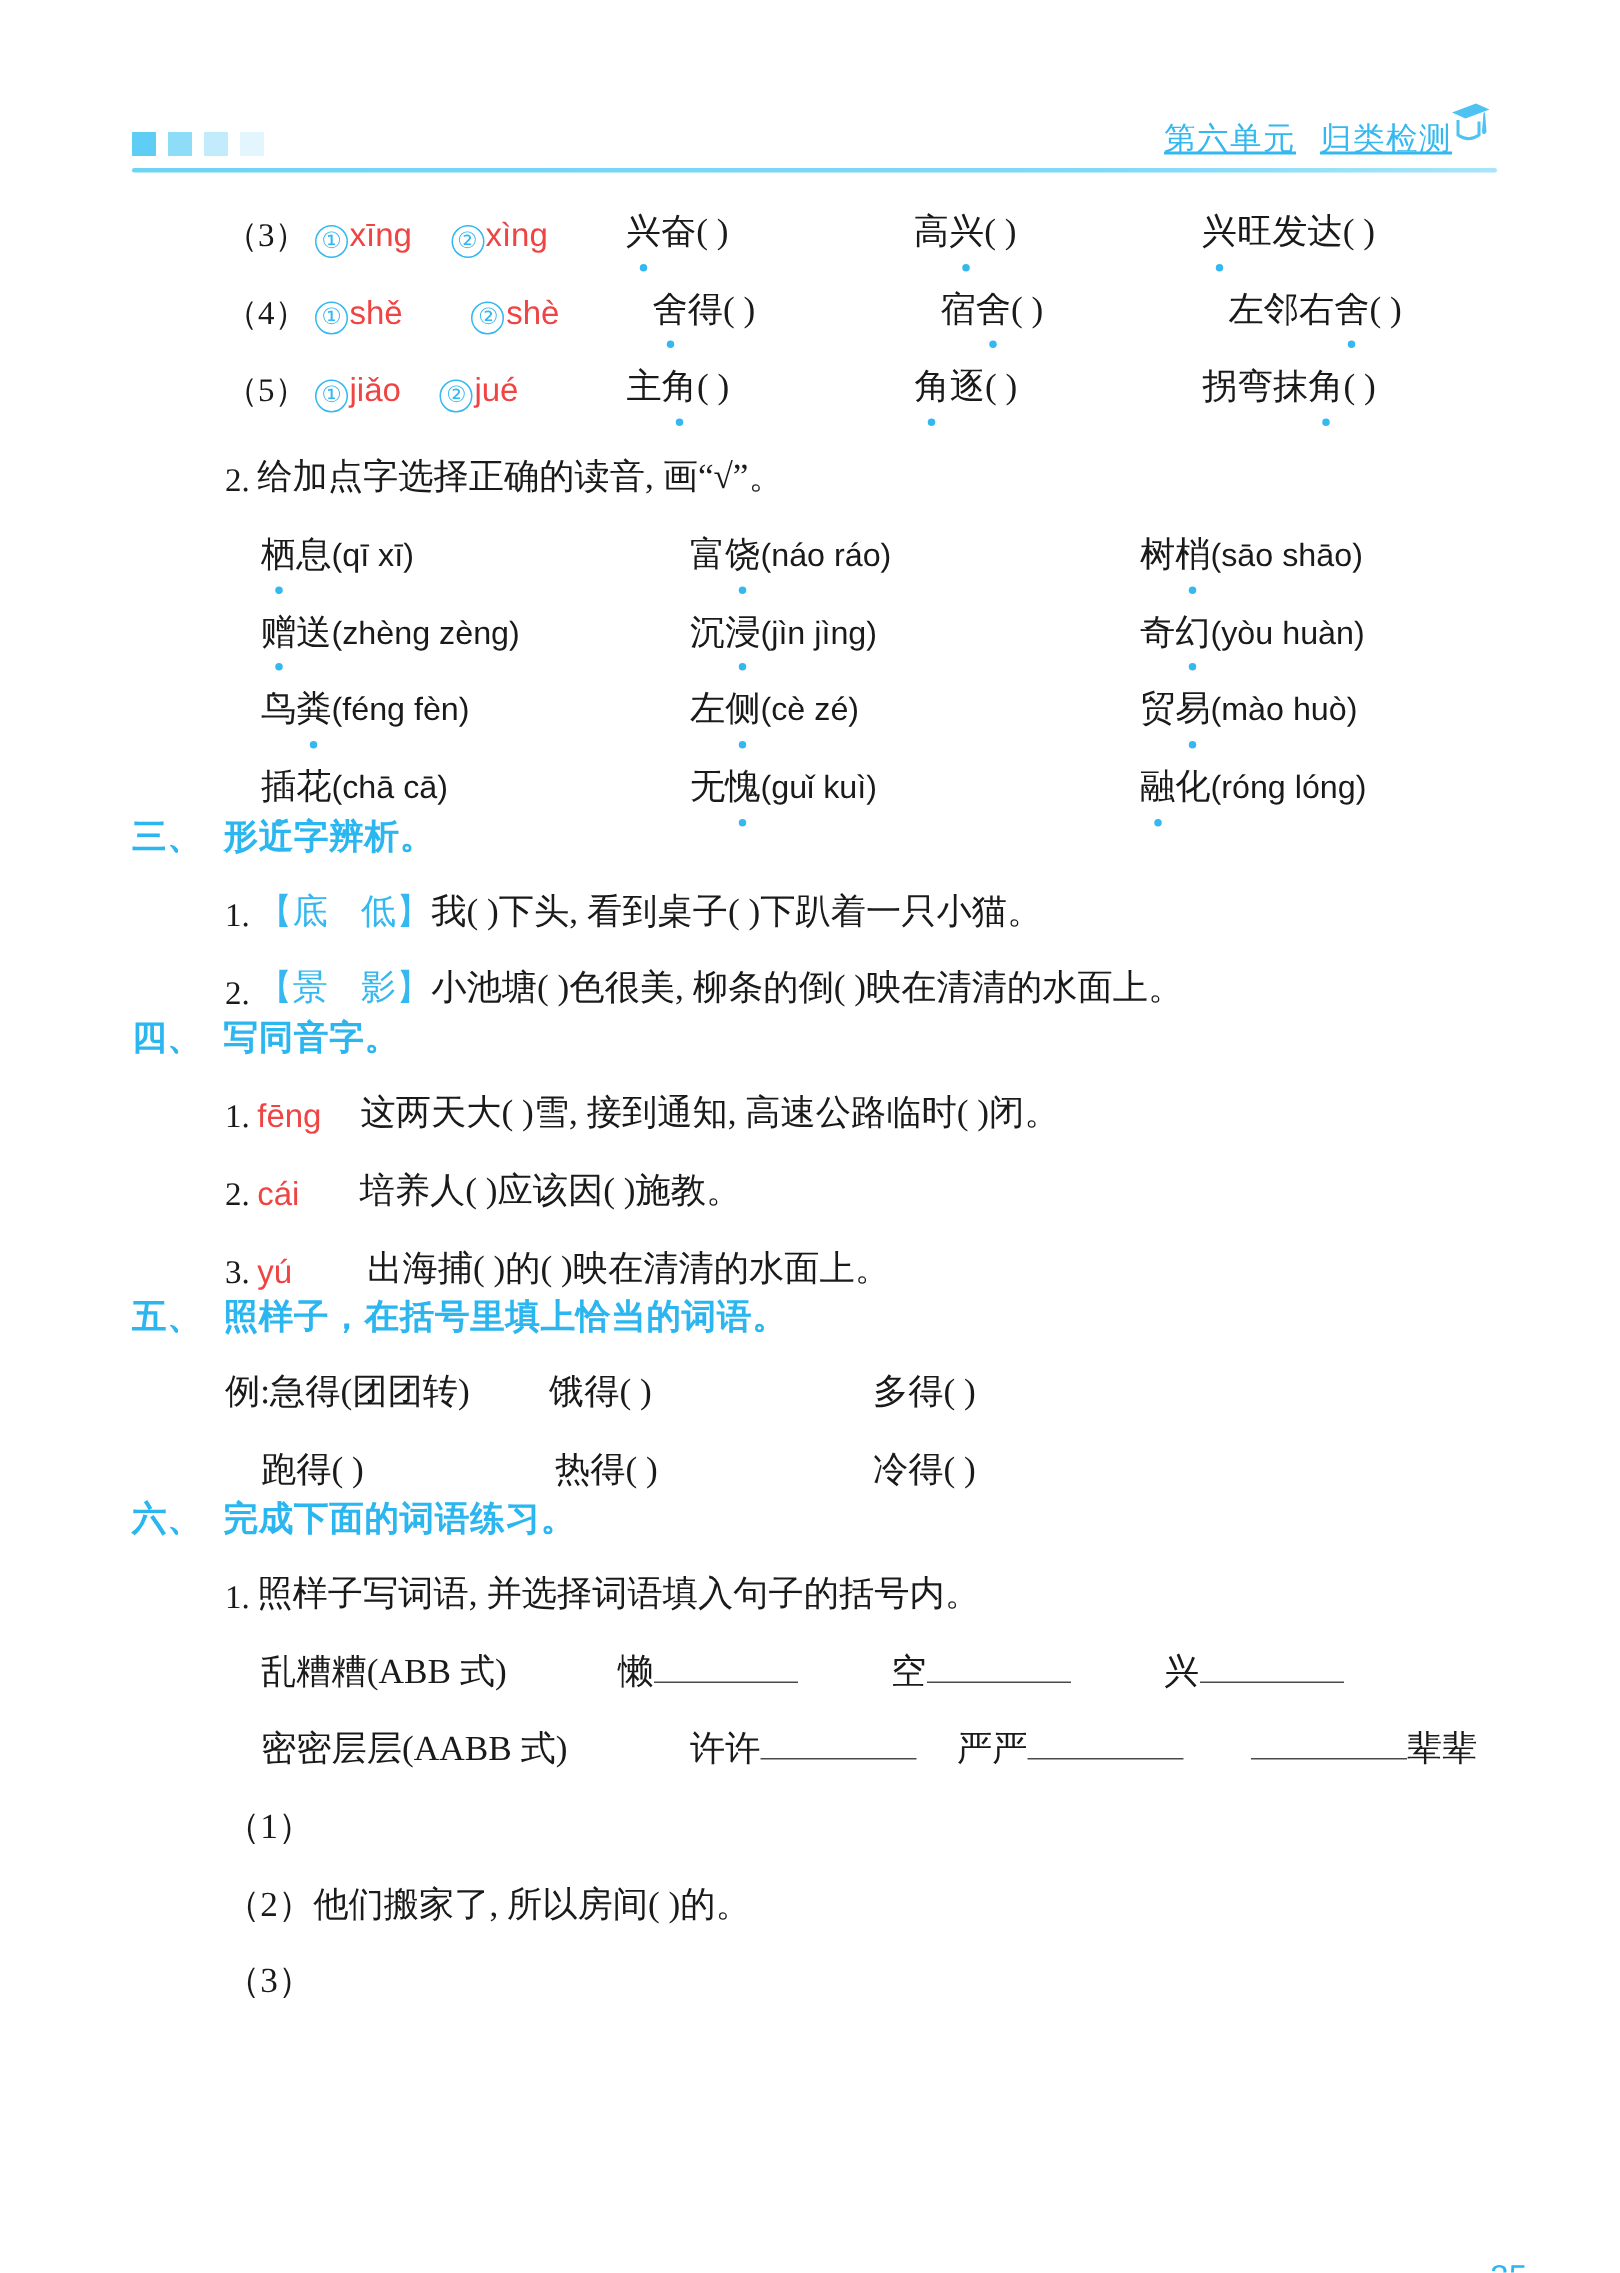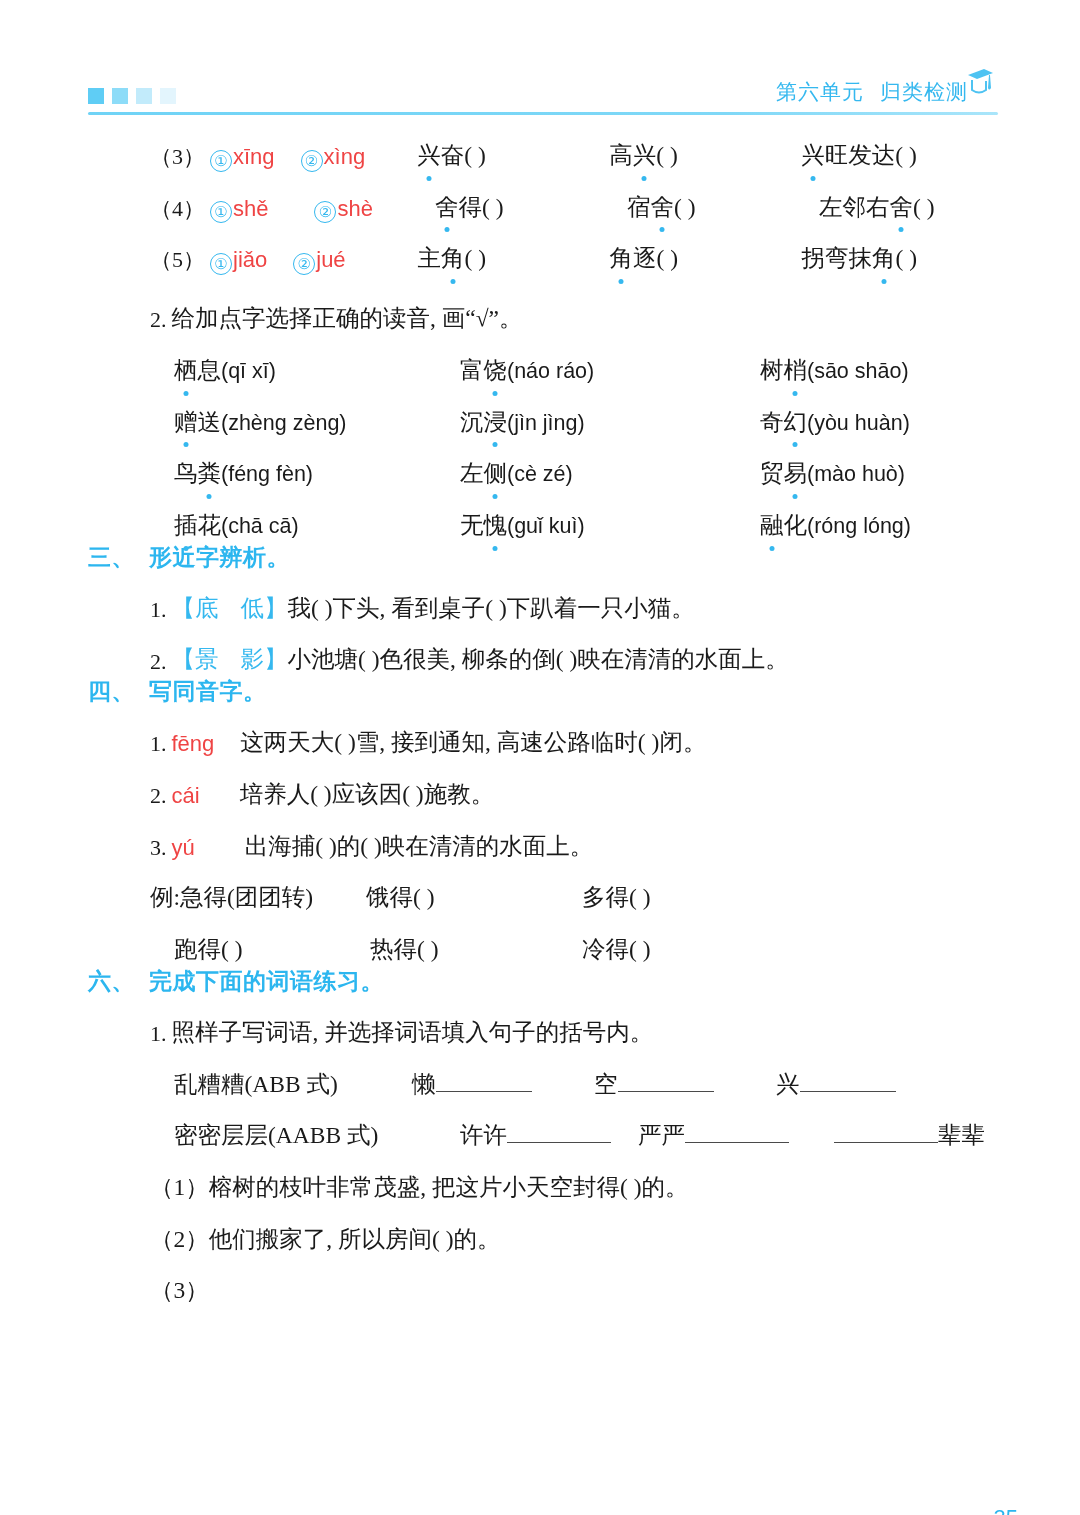--- a/index.html
+++ b/index.html
@@ -46,20 +46,21 @@
 
   .hdr-title {
     position: absolute;
     right: 30px;
     top: 0;
     font-family: "Liberation Sans", sans-serif;
     font-size: 21px;
     color: #35b8ef;
     white-space: nowrap;
     letter-spacing: 1px;
+    text-decoration: underline;
   }
   .hdr-title .unit { margin-right: 16px; }
 
   .cap-icon {
     position: absolute;
     right: 4px;
     top: -10px;
     width: 30px;
     height: 34px;
   }
@@ -310,20 +311,23 @@
       <span style="display:inline-block;width:40px"></span>
       <span>培养人(        )应该因(        )施教。</span>
     </div>
     <div class="row indent1">
       <span class="num-lbl">3.</span>
       <span class="py">yú</span>
       <span style="display:inline-block;width:50px"></span>
       <span>出海捕(        )的(        )映在清清的水面上。</span>
     </div>
 
+    <div class="sec-head">
+      <span class="num">五、</span><span>照样子，在括号里填上恰当的词语。</span>
+    </div>
 
     <div class="row indent1">
       <span class="c" style="width:216px"><span>例:急得</span><span>(团团转)</span></span>
       <span class="c" style="width:216px"><span>饿得</span><span>(              )</span></span>
       <span class="c"><span>多得</span><span>(              )</span></span>
     </div>
 
     <div class="row indent2">
       <span class="c" style="width:196px"><span>跑得</span><span>(              )</span></span>
       <span class="c" style="width:212px"><span>热得</span><span>(              )</span></span>
@@ -348,21 +352,20 @@
 
     <div class="row indent2">
       <span class="c" style="width:286px">密密层层(AABB 式)</span>
       <span class="c" style="width:178px"><span>许许</span><span class="ul ul-100"></span></span>
       <span class="c" style="width:196px"><span>严严</span><span class="ul ul-100"></span></span>
       <span class="c"><span class="ul ul-100"></span><span>辈辈</span></span>
     </div>
 
     <div class="row indent1">
       <span>（1）</span>
-        <span>榕树的枝叶非常茂盛, 把这片小天空封得(                )的。</span>
     </div>
     <div class="row indent1">
       <span>（2）</span>
         <span>他们搬家了, 所以房间(                )的。</span>
     </div>
     <div class="row indent1">
       <span>（3）</span>
     </div>
 
   </div>

